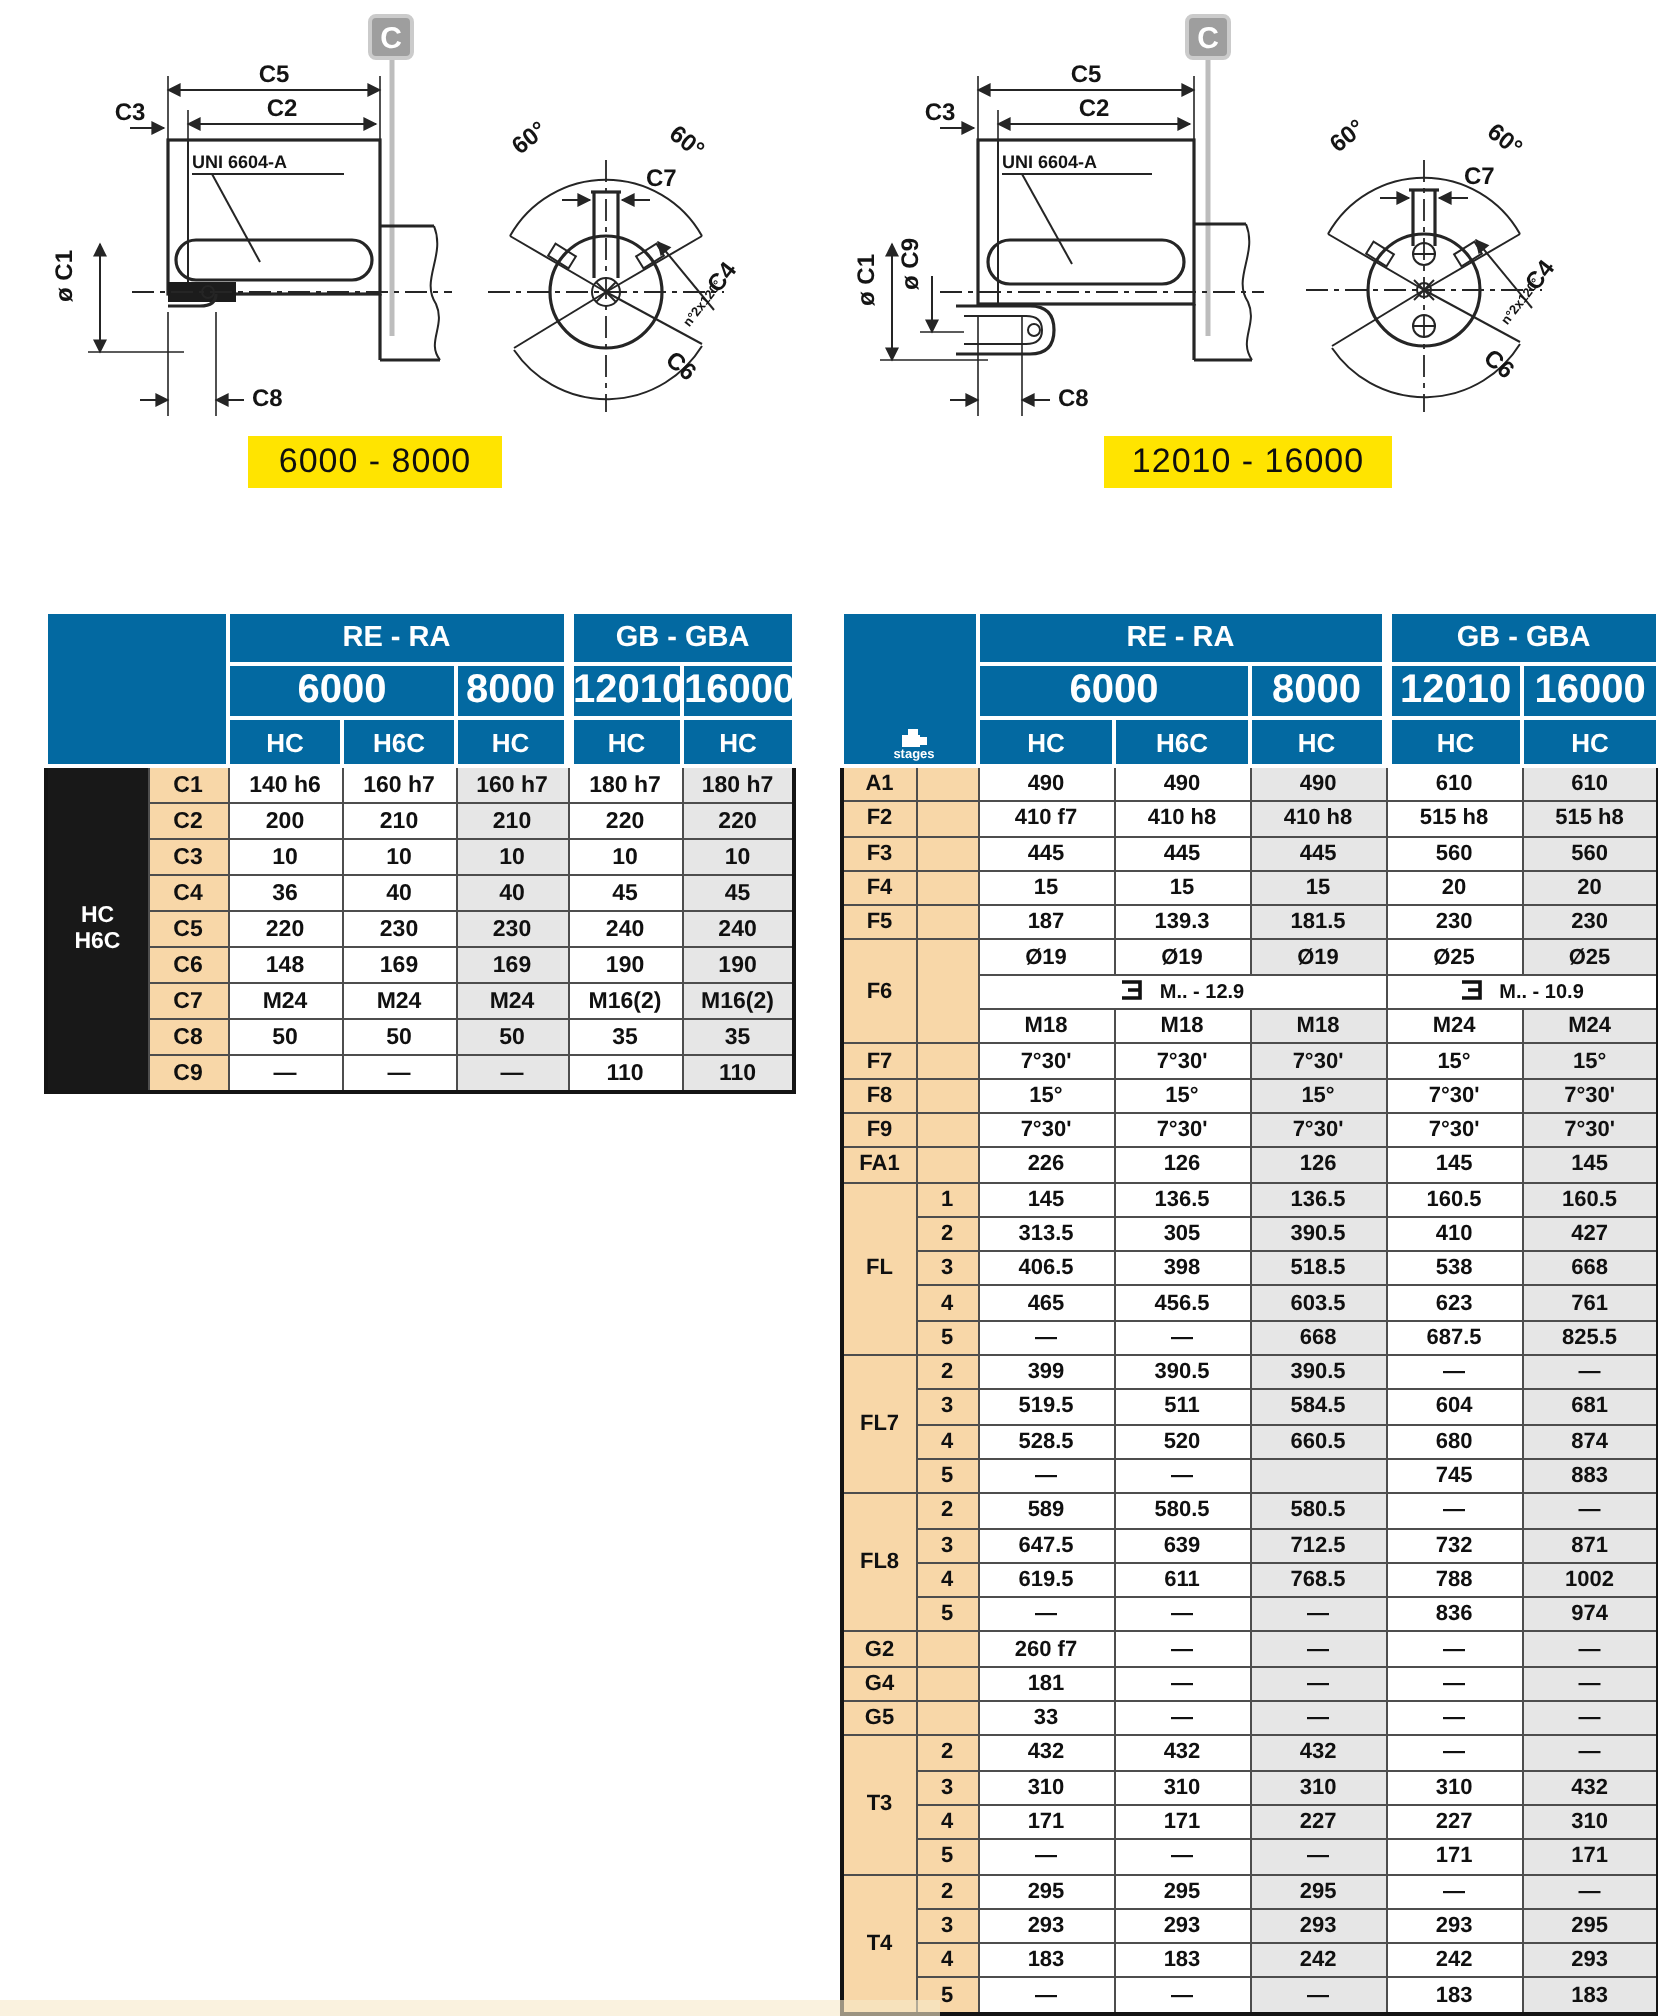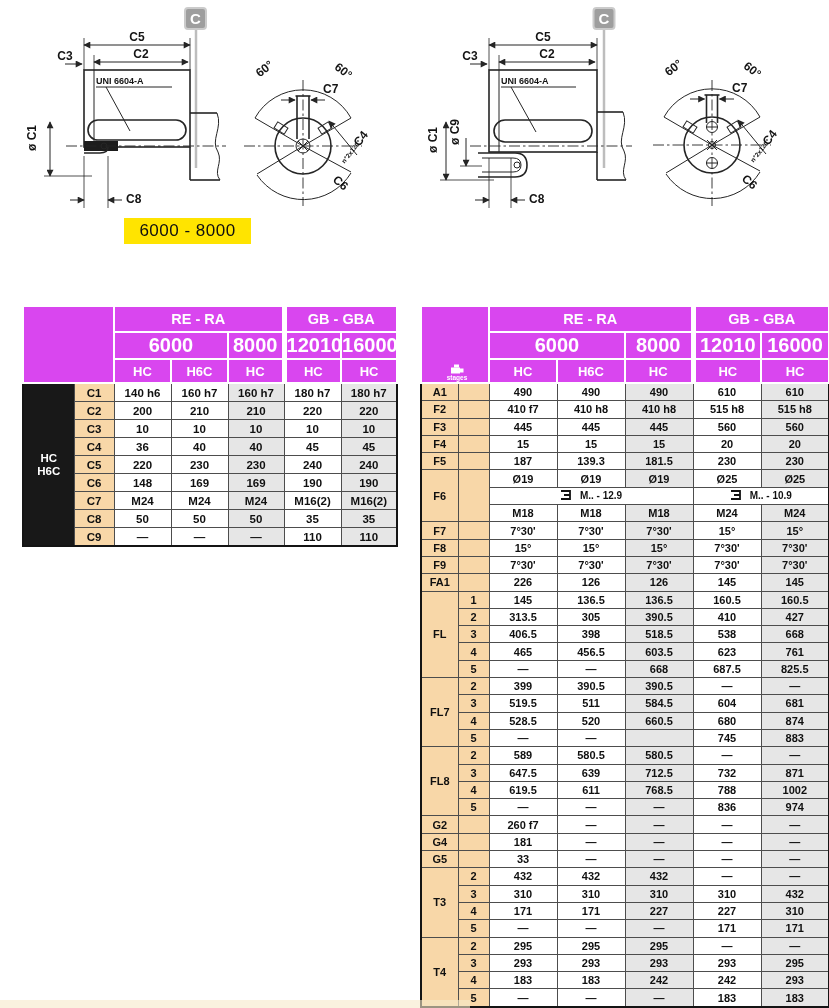--- a/index.html
+++ b/index.html
@@ -19,21 +19,21 @@
   
   .cap{position:absolute;background:#ffe400;color:#0f0f0f;font-weight:normal;font-size:17px;
        display:flex;align-items:center;justify-content:center;letter-spacing:.5px;}
   #cap1{left:124px;top:218px;width:127px;height:26px;}
   #cap2{left:552px;top:218px;width:144px;height:26px;}
   
   .dim-table{position:absolute;border-collapse:collapse;table-layout:fixed;color:#101010;
              border:2px solid #141414;}
   #lt{left:22px;top:305px;width:374px;}
   #rt{left:420px;top:305px;width:408px;}
-  .dim-table th{background:#d946ef;color:#fff;border:2px solid #fff;padding:0;font-weight:bold;}
+  .dim-table th{background:#0369a1;color:#fff;border:2px solid #fff;padding:0;font-weight:bold;}
   .hr1 th{font-size:14.5px;height:24px;}
   .hr2 th{font-size:20px;height:25px;}
   .hr3 th{font-size:13px;height:22px;}
   .gsep{border-left-width:5px !important;}
   .corner{vertical-align:bottom;}
   .stagebox{display:flex;flex-direction:column;align-items:center;margin-left:20px;margin-bottom:1px;width:30px;}
   .stagetxt{font-size:6.5px;color:#fff;font-weight:bold;line-height:1;}
   .dim-table td{border:1px solid #4d4d4d;padding:0;text-align:center;font-weight:bold;
                 font-size:11px;background:#fff;}
   #lt td{height:17px;font-size:11.5px;}
@@ -198,20 +198,21 @@
       <line class="ln" x1="284.5" y1="95" x2="299.5" y2="95"></line>
       <line class="lnt" x1="270" y1="99" x2="284.5" y2="99" marker-end="url(#arr)"></line>
       <line class="lnt" x1="299.5" y1="99" x2="314" y2="99" marker-start="url(#arr)"></line>
       <text class="dim" x="312" y="92">C7</text>
       <rect class="lnt" x="-3.5" y="-6" width="7" height="12" fill="#fff" transform="translate(270,127) rotate(-58)"></rect>
       <rect class="lnt" x="-3.5" y="-6" width="7" height="12" fill="#fff" transform="translate(314,127) rotate(58)"></rect>
     </g>
   </svg>
 
   <div class="cap" id="cap1">6000 - 8000</div>
+  <div class="cap" id="cap2">12010 - 16000</div>
 
   <table class="dim-table" id="lt">
     <colgroup>
         <col style="width:51px">
         <col style="width:40px">
         <col style="width:57px">
         <col style="width:57px">
         <col style="width:56px">
         <col style="width:57px">
         <col style="width:56px">

